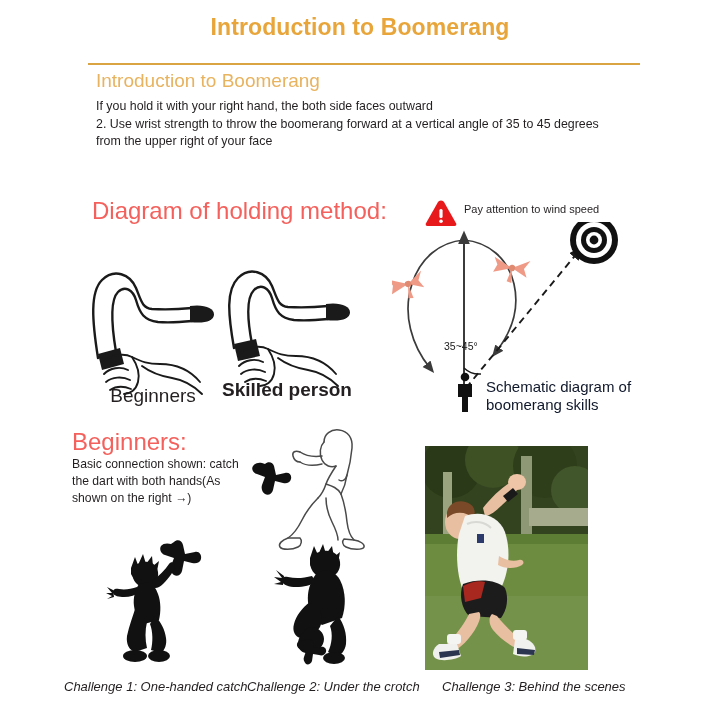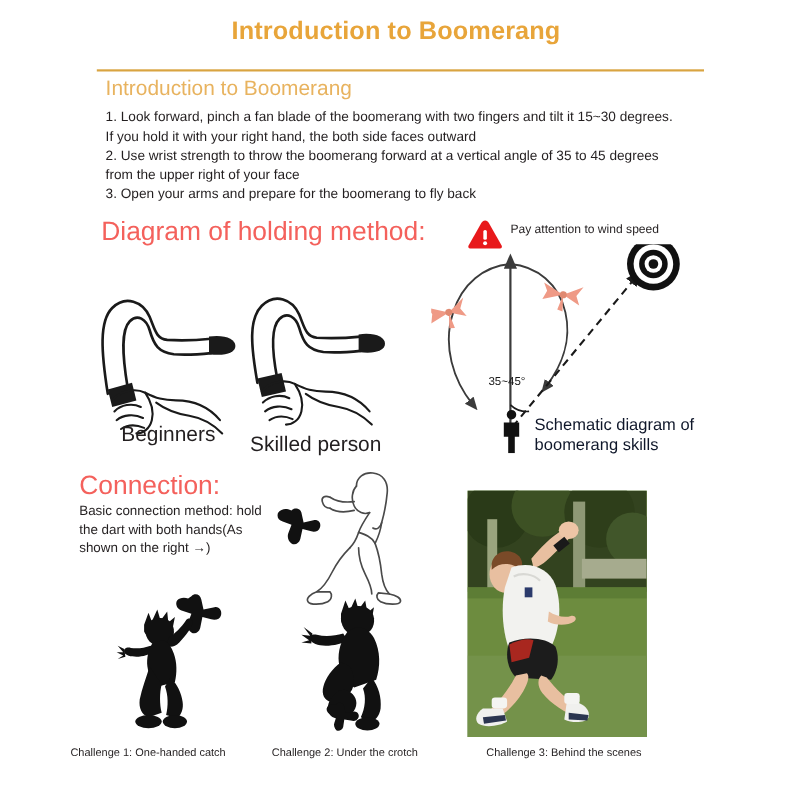--- a/index.html
+++ b/index.html
@@ -44,21 +44,21 @@
   #head-connection{left:72px;top:428px;}
 
   
   .grip{position:absolute;width:150px;height:160px;}
   #grip-beginner{left:78px;top:240px;}
   #grip-skilled{left:212px;top:240px;}
   .grip-label{
     position:absolute;font-size:19px;color:#231f20;text-align:center;
   }
   #label-beginners{left:78px;top:385px;width:150px;}
-  #label-skilled{left:212px;top:394px;width:150px;}
+  #label-skilled{left:212px;top:379px;width:150px;font-weight:bold;}
 
   
   #warn-tri{position:absolute;left:424px;top:198px;width:34px;height:30px;}
   #warn-text{
     position:absolute;left:464px;top:203px;
     font-size:11px;color:#231f20;white-space:nowrap;
   }
 
   
   #trajectory{position:absolute;left:392px;top:222px;width:300px;height:180px;}
@@ -81,41 +81,39 @@
 
   
   #photo{
     position:absolute;left:425px;top:446px;width:163px;height:224px;
     overflow:hidden;background:#5a7b33;
   }
   #photo svg{display:block;}
 
   
   .chal-cap{
-    position:absolute;font-size:10px;color:#231f20;white-space:nowrap;
+    position:absolute;font-size:13px;color:#231f20;white-space:nowrap;font-style:italic;
   }
   #cap-1{left:64px;top:679px;}
   #cap-2{left:247px;top:679px;}
   #cap-3{left:442px;top:679px;}
 </style>
 </head>
 <body>
 
 <div id="page">
 
   <div class="main-title">Introduction to Boomerang</div>
   <div class="gold-rule"></div>
   <div class="sub-title">Introduction to Boomerang</div>
 
   <div class="body-copy">
-    <p>1. Look forward, pinch a fan blade of the boomerang with two fingers and tilt it 15~30 degrees.</p>
     <p>If you hold it with your right hand, the both side faces outward</p>
     <p>2. Use wrist strength to throw the boomerang forward at a vertical angle of 35 to 45 degrees</p>
     <p>from the upper right of your face</p>
-    <p>3. Open your arms and prepare for the boomerang to fly back</p>
   </div>
 
   <div class="sec-head" id="head-holding">Diagram of holding method:</div>
 
   <svg class="grip" id="grip-beginner" viewBox="0 0 150 160">
     <g fill="none" stroke="#1a1a1a" stroke-width="2.4" stroke-linecap="round" stroke-linejoin="round">
 
       <path d="M20,118 C14,80 12,52 24,40 C36,28 52,34 58,48 C63,60 64,68 74,69 C90,70 104,69 114,68"></path>
 
       <path d="M38,112 C33,82 32,60 40,52 C47,45 55,50 58,60 C62,74 66,80 80,82 C92,83 104,82 114,81"></path>
@@ -208,23 +206,23 @@
 
   <svg id="person-icon" viewBox="0 0 26 40">
     <circle cx="13" cy="5" r="4.3" fill="#111111"></circle>
     <path d="M6,12 L20,12 L20,25 L16,25 L16,40 L10,40 L10,25 L6,25 Z" fill="#111111"></path>
   </svg>
   <div id="schematic-caption">
     <div>Schematic diagram of</div>
     <div>boomerang skills</div>
   </div>
 
-  <div class="sec-head" id="head-connection">Connection:</div>
+  <div class="sec-head" id="head-connection">Beginners:</div>
   <div class="conn-copy">
-    <div>Basic connection method: hold</div>
+    <div>Basic connection shown: catch</div>
     <div>the dart with both hands(As</div>
     <div>shown on the right →)</div>
   </div>
 
   <svg id="conn-figure" viewBox="0 0 130 126">
 
     <g>
       <path d="M13,36 C16,33 21,34 22,38 L24,47 L33,45 C37,44 40,47 39,51 C38,55 34,56 31,55 L23,53 L21,62 C20,66 16,68 13,66 C10,64 9,60 10,57 L13,49 L5,46 C1,45 -1,41 1,38 C3,35 7,34 10,35 Z" fill="#111111"></path>
     </g>
 

